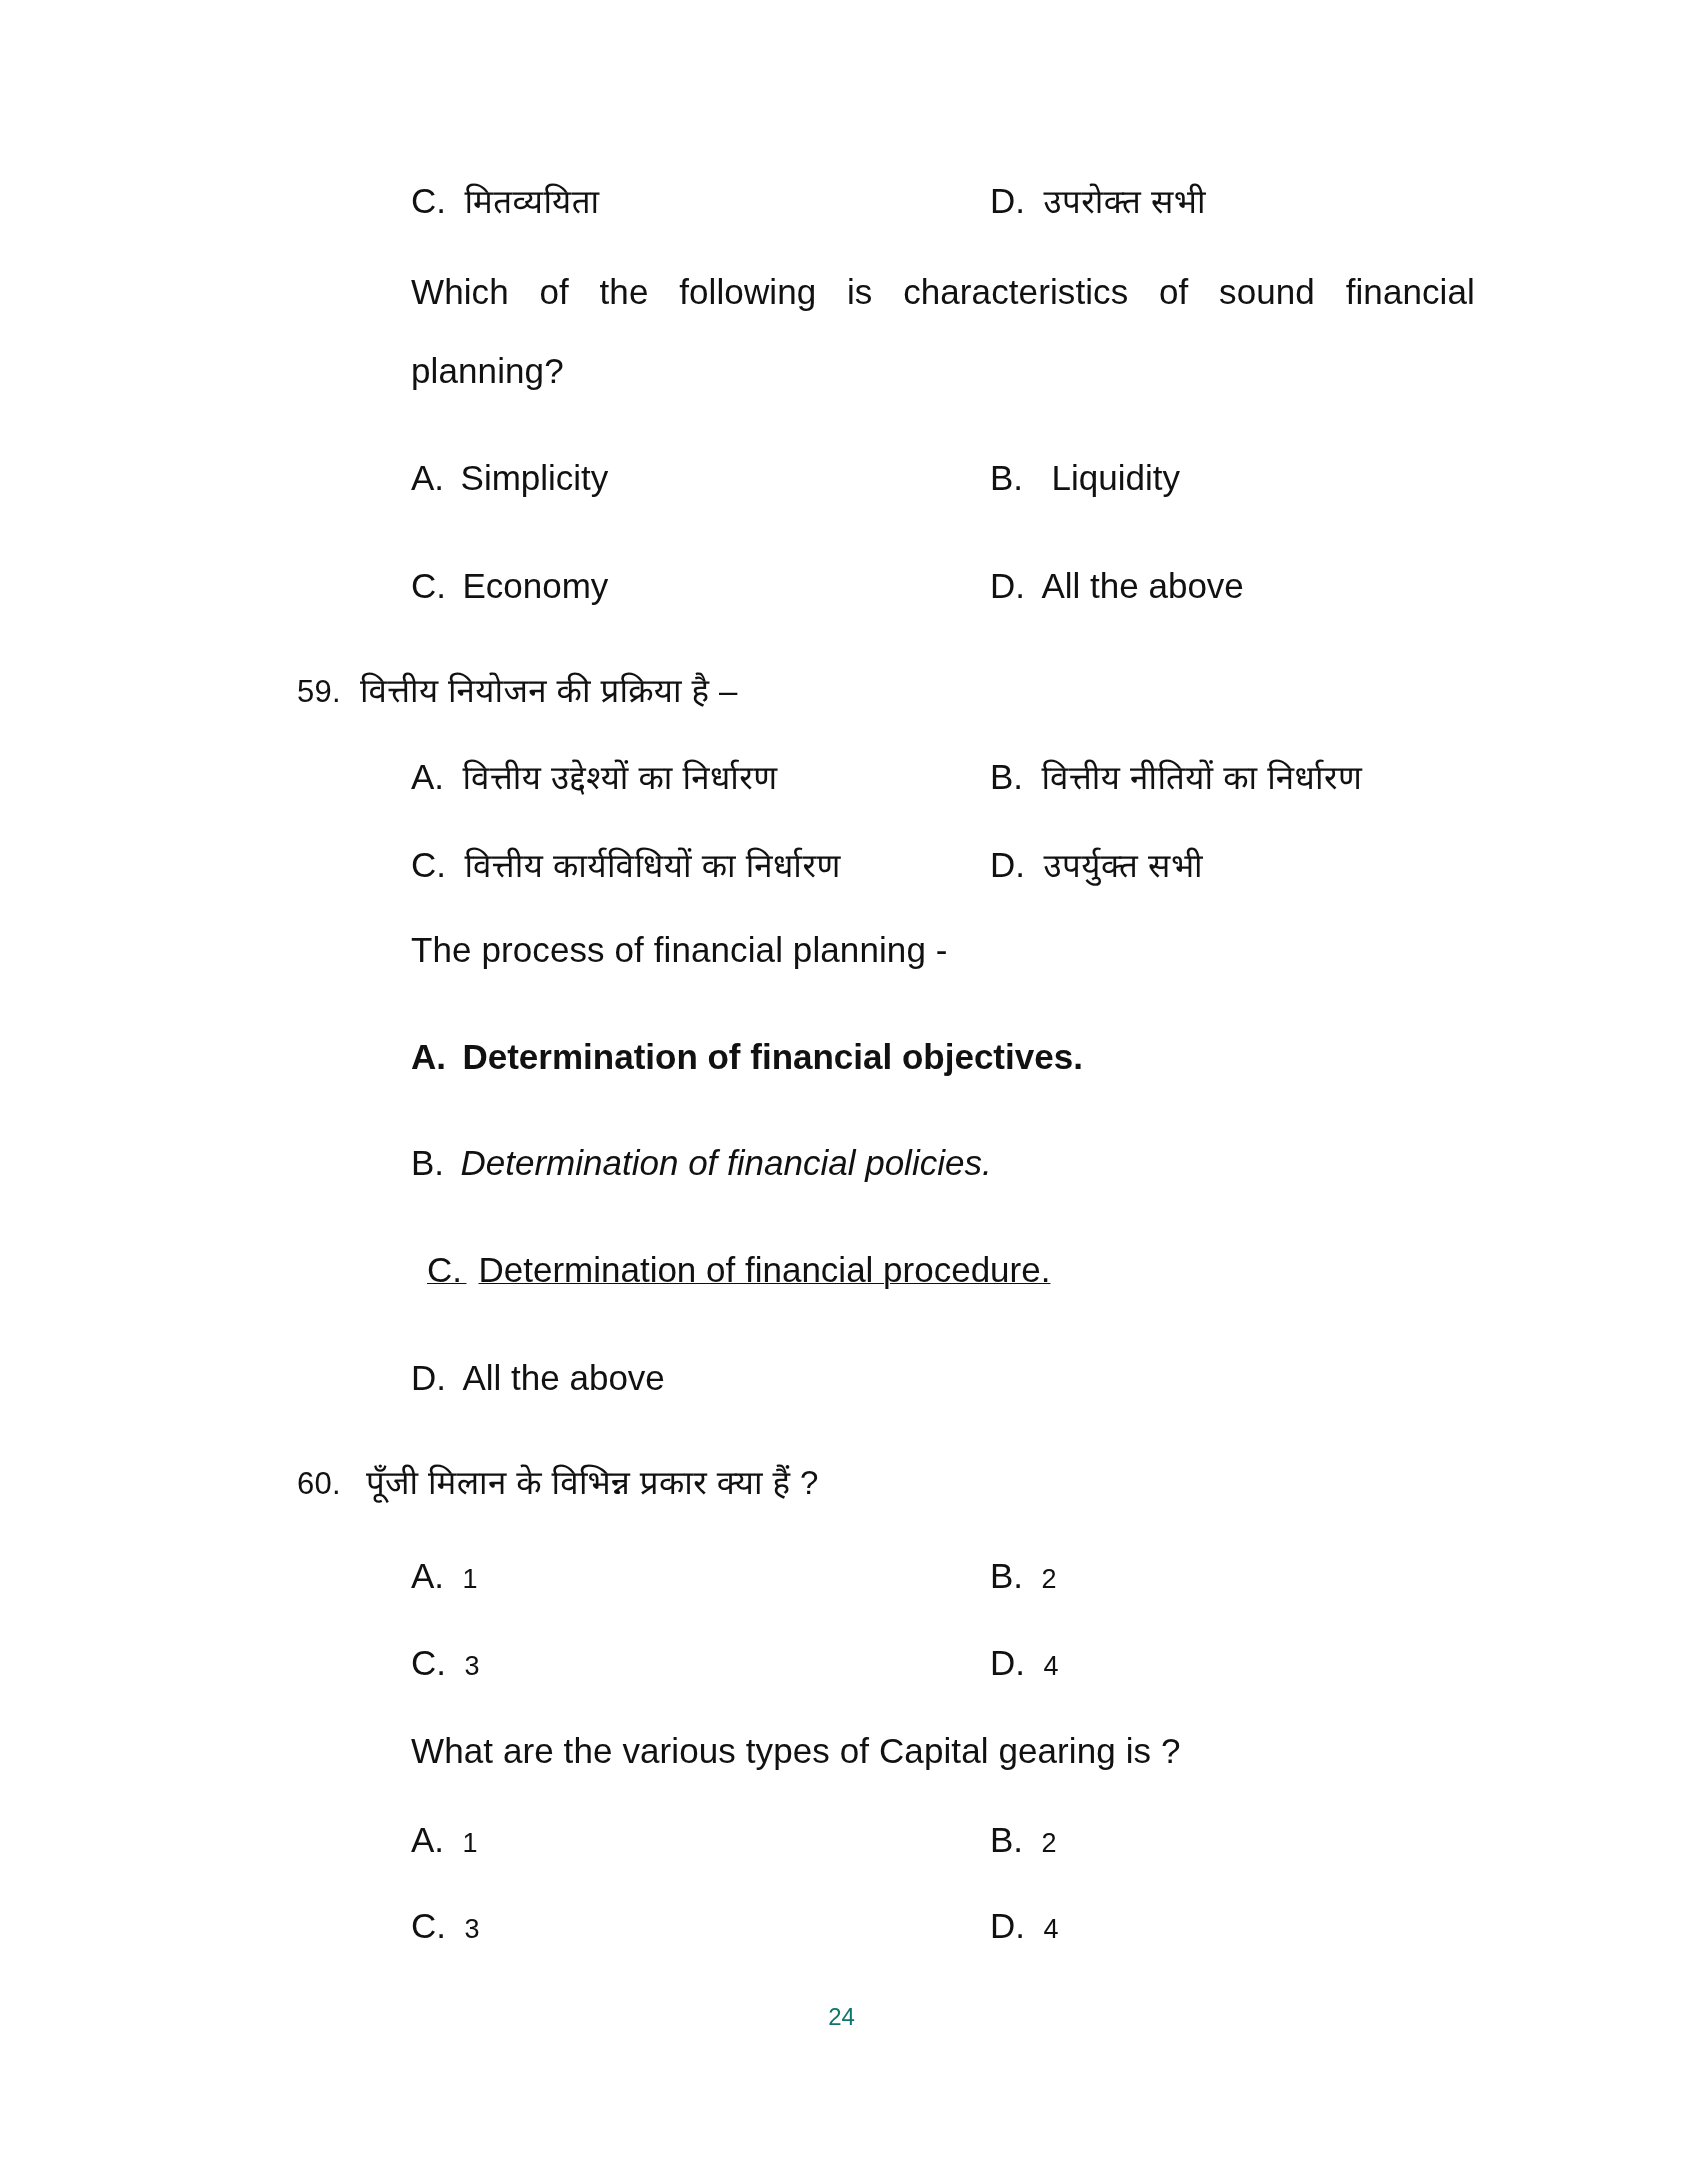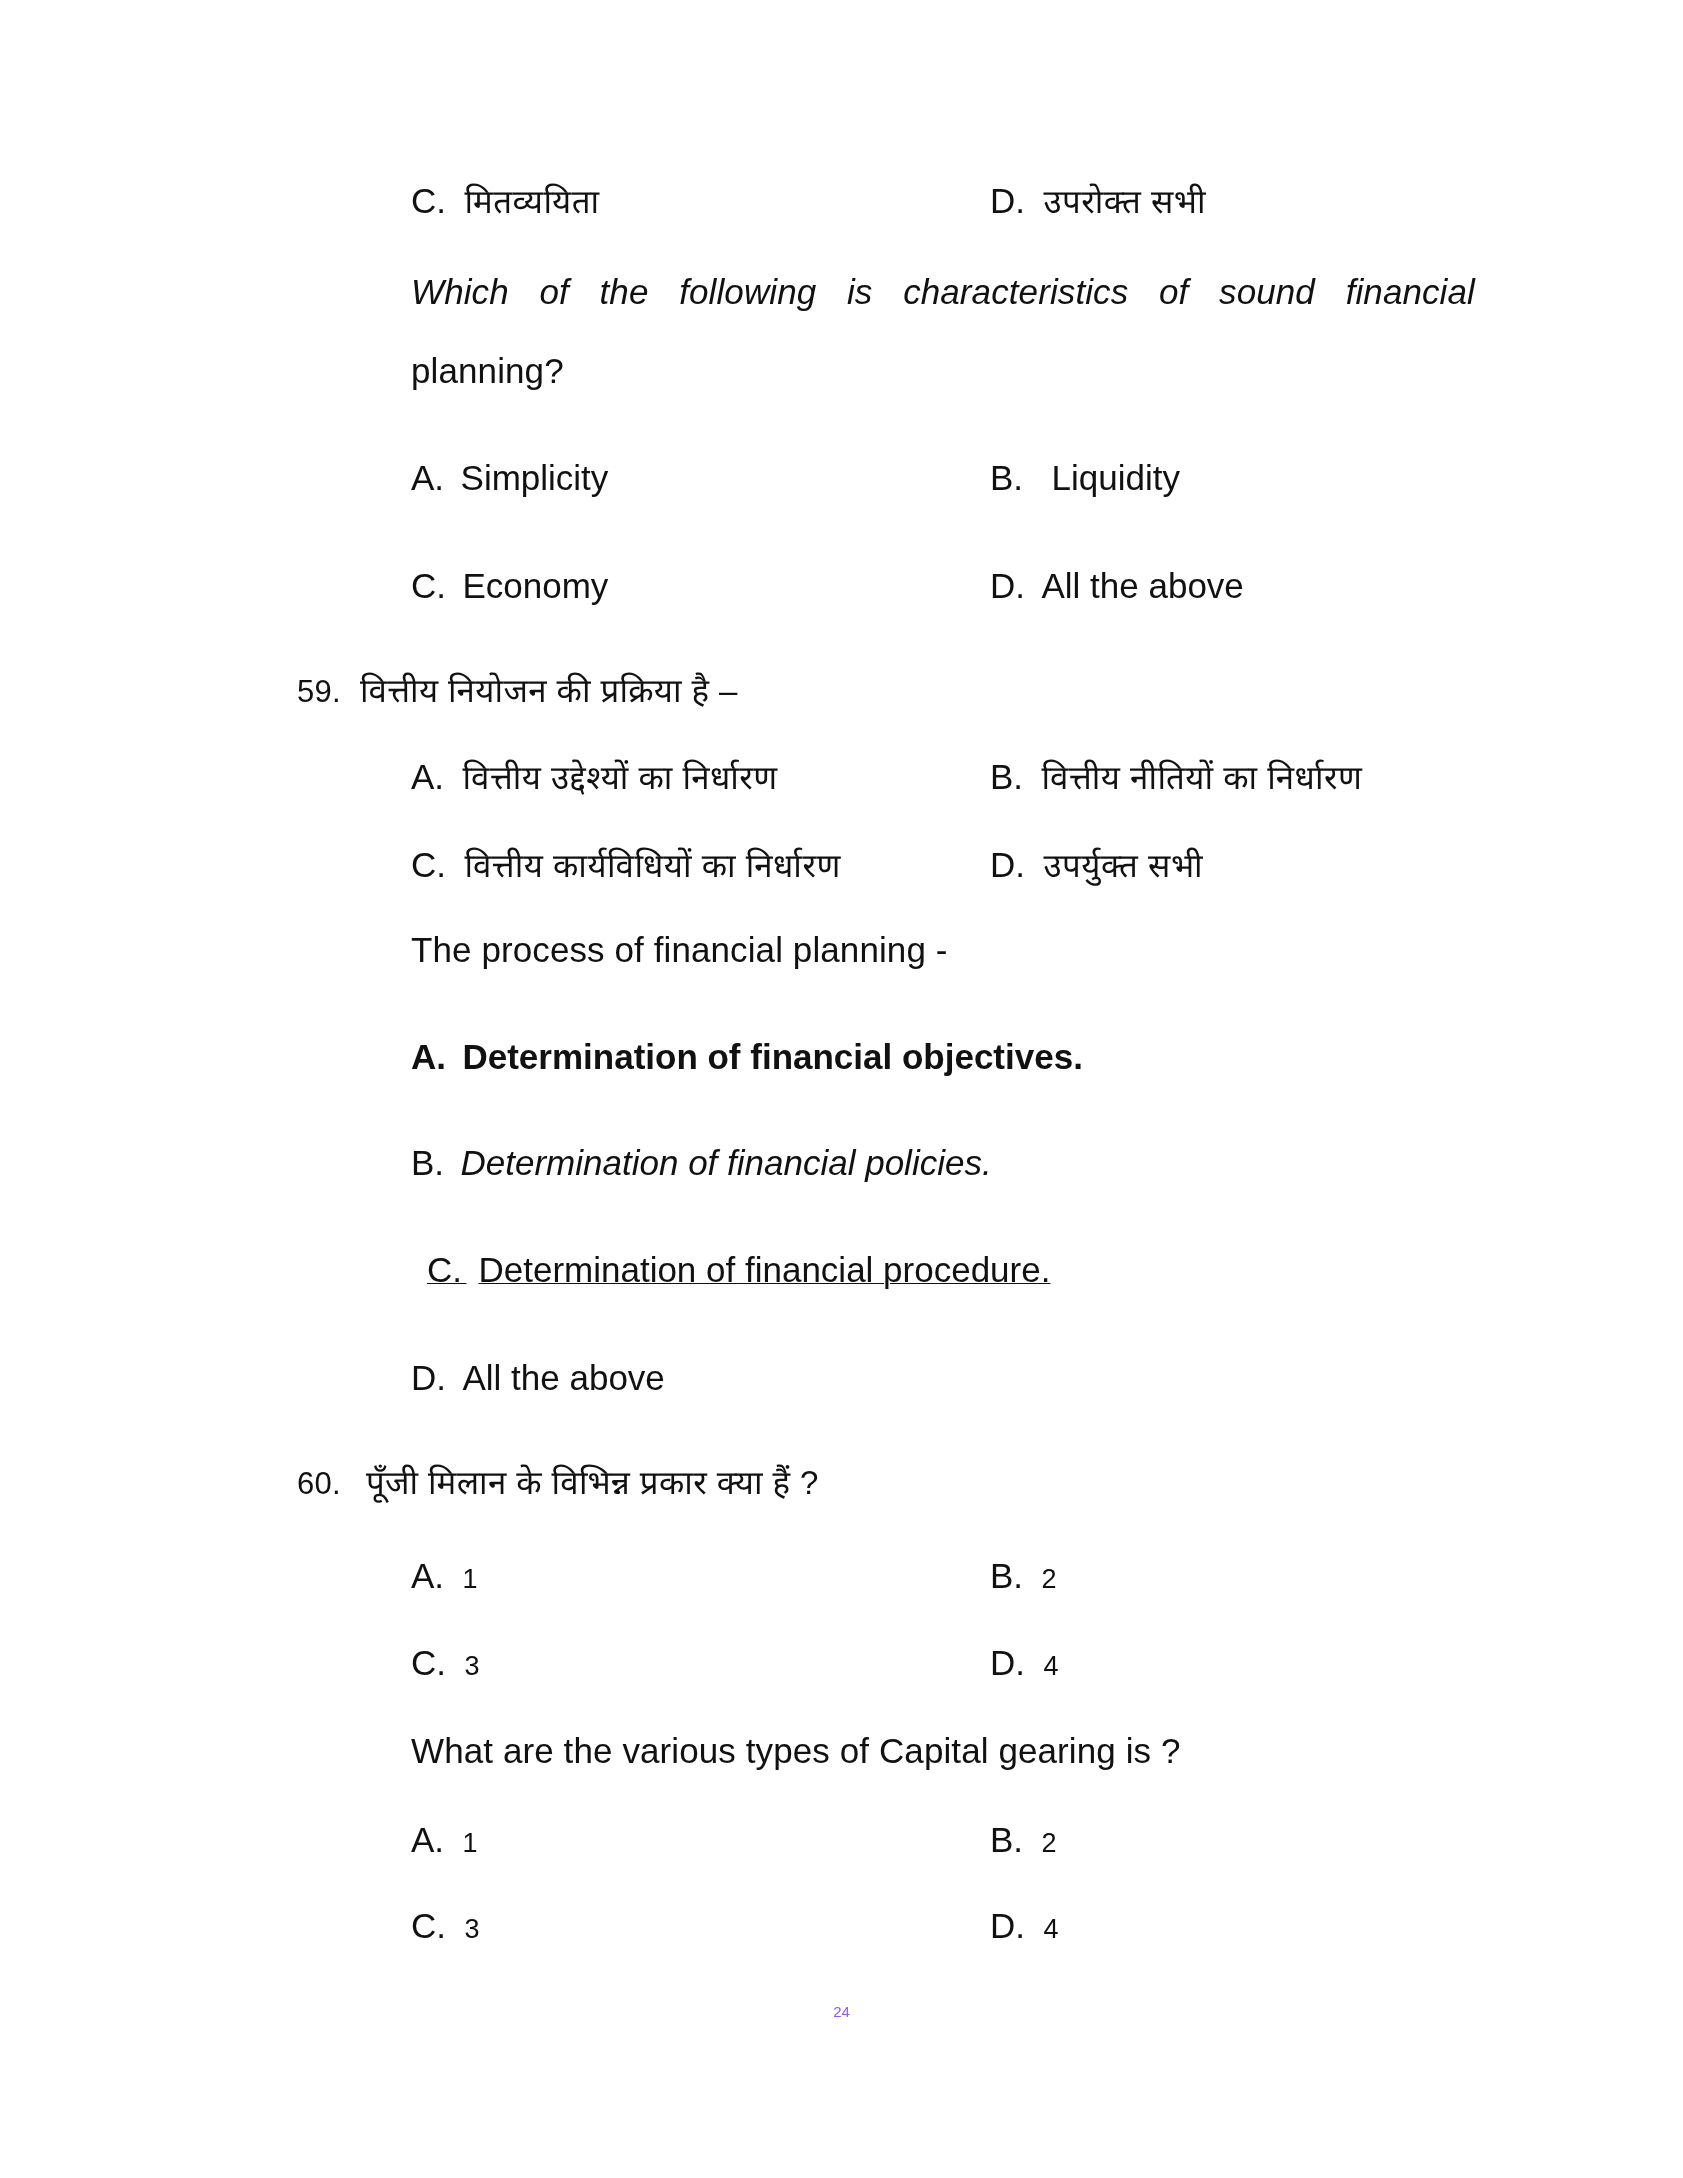--- a/index.html
+++ b/index.html
@@ -77,40 +77,40 @@
     justify-content: space-between;
     font-size: 35px;
     white-space: nowrap;
   }
 
   .pagefoot {
     position: absolute;
     width: 1683px;
     left: 0;
     text-align: center;
-    font-size: 15px;
-    color: #8b5cf6;
+    font-size: 24px;
+    color: #0f766e;
   }
 </style>
 </head>
 <body>
 
 <div class="page">
   <div class="content">
 
     <div class="row" style="left:411px; top:178px;">
       <span class="optlabel">C.</span>
       <span class="opt-hi" style="margin-left:14px;">मितव्ययिता</span>
     </div>
     <div class="row" style="left:990px; top:178px;">
       <span class="optlabel">D.</span>
       <span class="opt-hi" style="margin-left:14px;">उपरोक्त सभी</span>
     </div>
 
-    <div class="justified-line" style="left:411px; top:272px; width:1064px;font-style:italic;">
+    <div class="justified-line" style="left:411px; top:272px; width:1064px;">
       <span class="en">Which</span>
       <span class="en">of</span>
       <span class="en">the</span>
       <span class="en">following</span>
       <span class="en">is</span>
       <span class="en">characteristics</span>
       <span class="en">of</span>
       <span class="en">sound</span>
       <span class="en">financial</span>
     </div>

